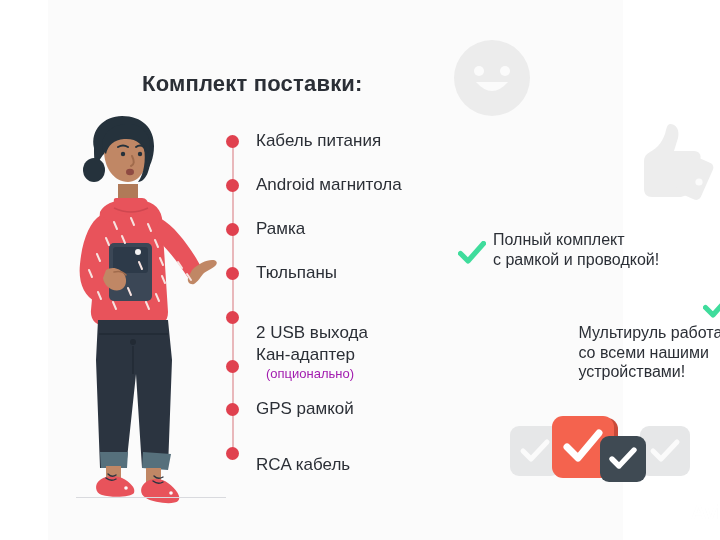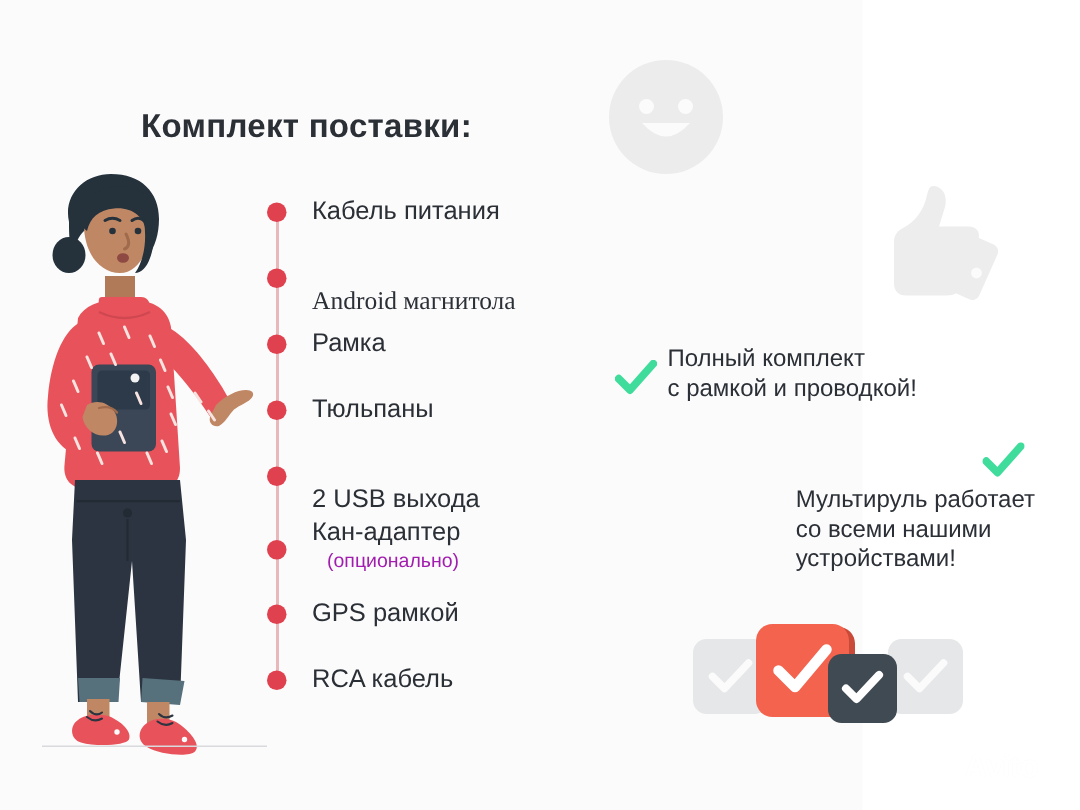--- a/index.html
+++ b/index.html
@@ -6,20 +6,21 @@
   html, body {
     width:720px; height:540px;
     background:#ffffff;
     font-family:"Liberation Sans", sans-serif;
     overflow:hidden;
   }
   #canvas {
     position:relative;
     width:575px; height:540px;
     background:#fbfbfb;
+    margin-left:48px;
   }
 
   
   .bg-smiley {
     position:absolute; left:404px; top:38px;
     width:80px; height:80px;
   }
   .bg-thumb {
     position:absolute; left:578px; top:118px;
     width:92px; height:92px;
@@ -224,21 +225,21 @@
   <div class="list">
     <div class="timeline-line"></div>
 
     <div class="li" style="top:0px;">
       <span class="dot" style="top:3px;"></span>
       <span class="li-text" style="top:0px;">Кабель питания</span>
     </div>
 
     <div class="li" style="top:44px;">
       <span class="dot" style="top:3px;"></span>
-      <span class="li-text" style="top:16px;font-family:Liberation Serif, serif;">Android магнитола</span>
+      <span class="li-text" style="top:0px;">Android магнитола</span>
     </div>
 
     <div class="li" style="top:88px;">
       <span class="dot" style="top:3px;"></span>
       <span class="li-text" style="top:0px;">Рамка</span>
     </div>
 
     <div class="li" style="top:132px;">
       <span class="dot" style="top:3px;"></span>
       <span class="li-text" style="top:0px;">Тюльпаны</span>
@@ -255,21 +256,21 @@
       <span class="li-sub" style="top:21px;">(опционально)</span>
     </div>
 
     <div class="li" style="top:268px;">
       <span class="dot" style="top:3px;"></span>
       <span class="li-text" style="top:0px;">GPS рамкой</span>
     </div>
 
     <div class="li" style="top:312px;">
       <span class="dot" style="top:3px;"></span>
-      <span class="li-text" style="top:0px;">RCA кабель</span>
+      <span class="li-text" style="top:12px;">RCA кабель</span>
     </div>
   </div>
 
   <div class="benefit" style="left:410px; top:230px; width:270px;">
     <span class="check-svg">
       <svg width="28" height="24" viewBox="0 0 28 24">
         <path d="M2.5 12.5 L10 20 L25.5 2.5" stroke="#3fdc9c" stroke-width="5.2" fill="none" stroke-linecap="round" stroke-linejoin="round"></path>
       </svg>
     </span>
     <span class="benefit-text">Полный комплект

